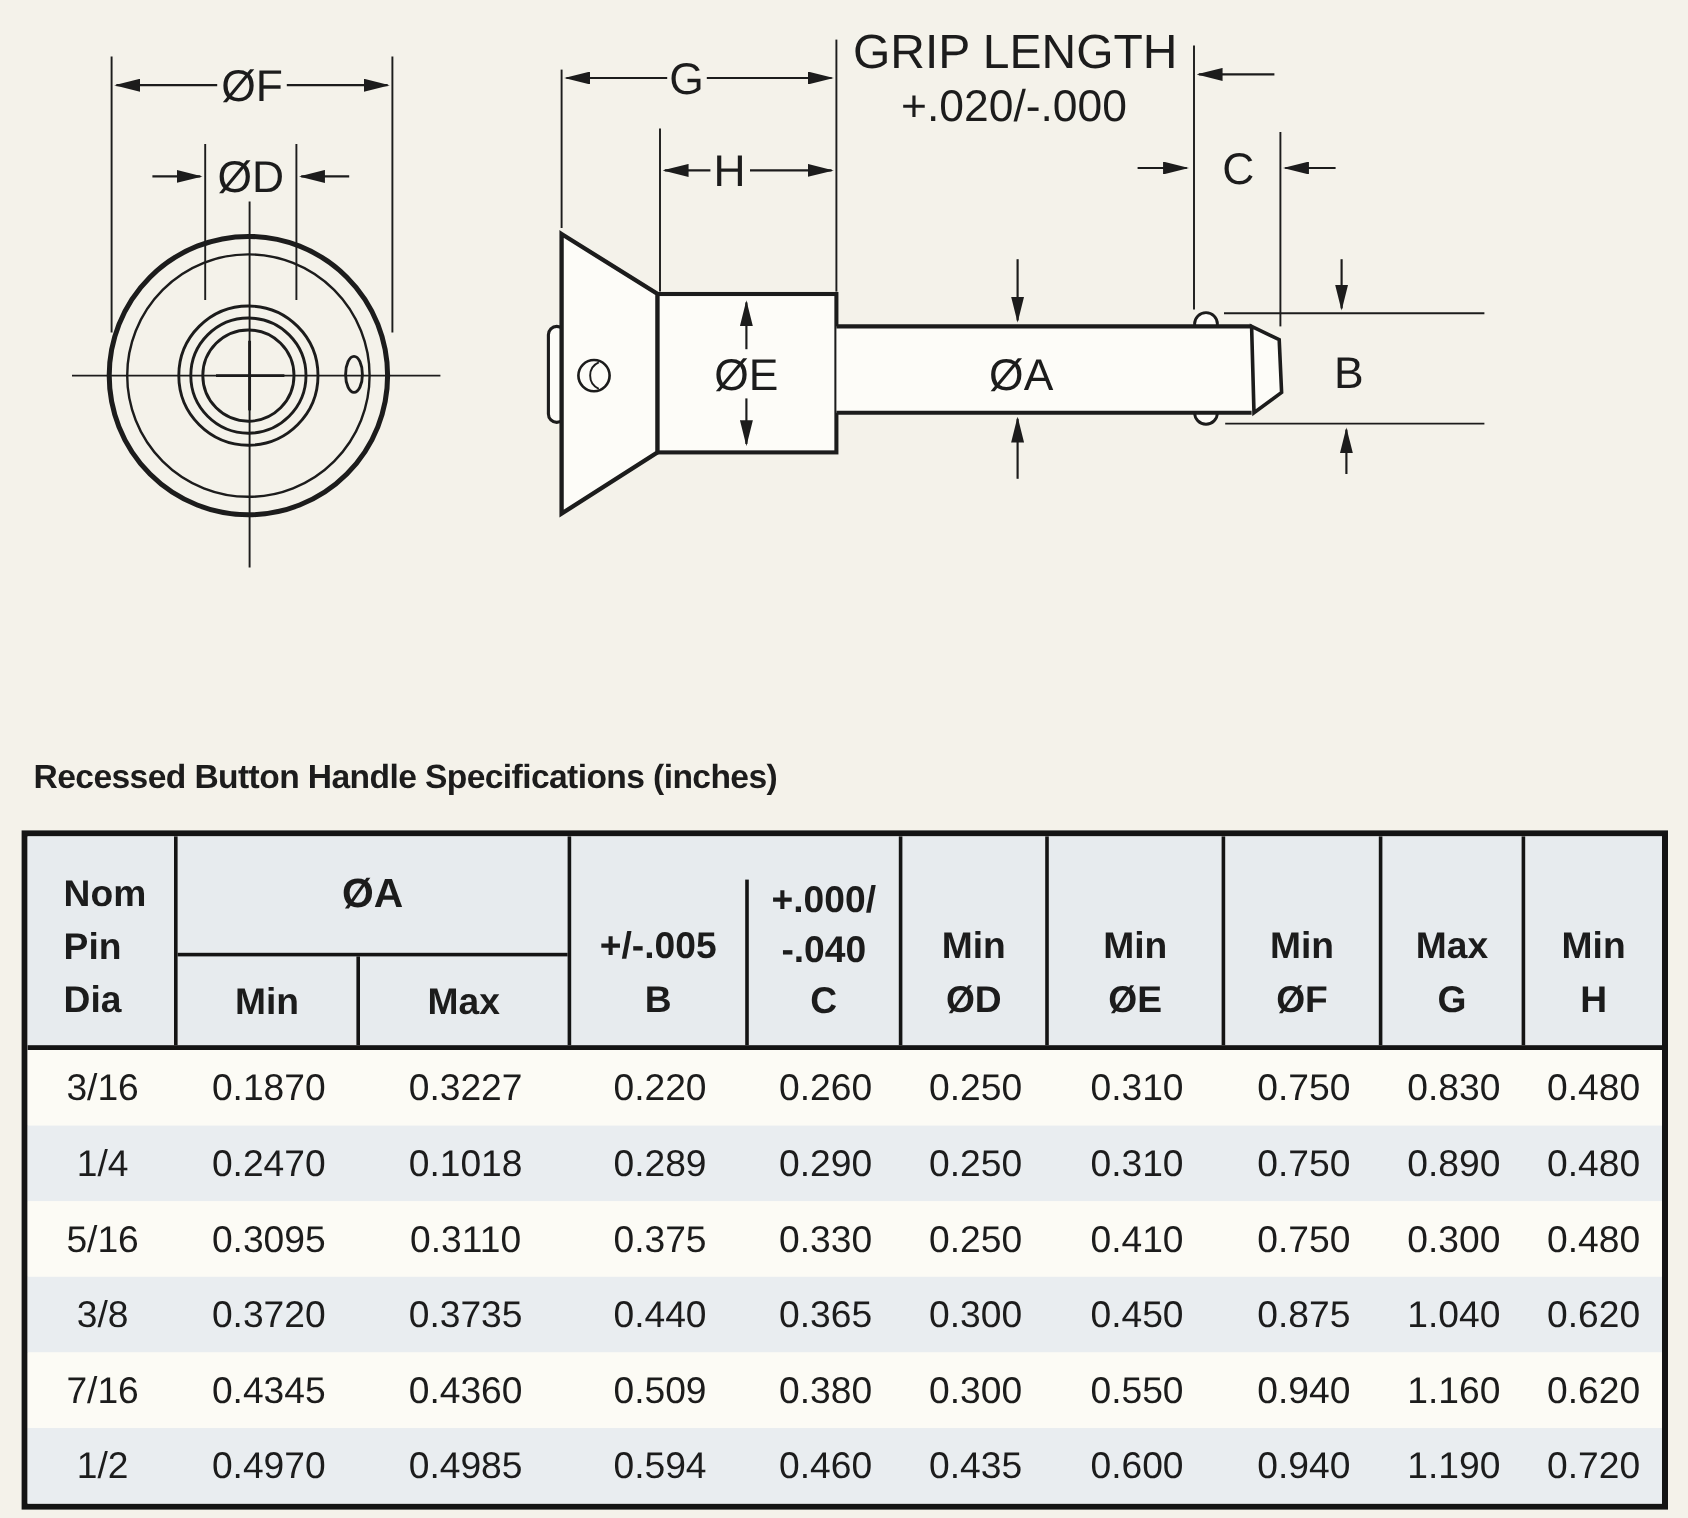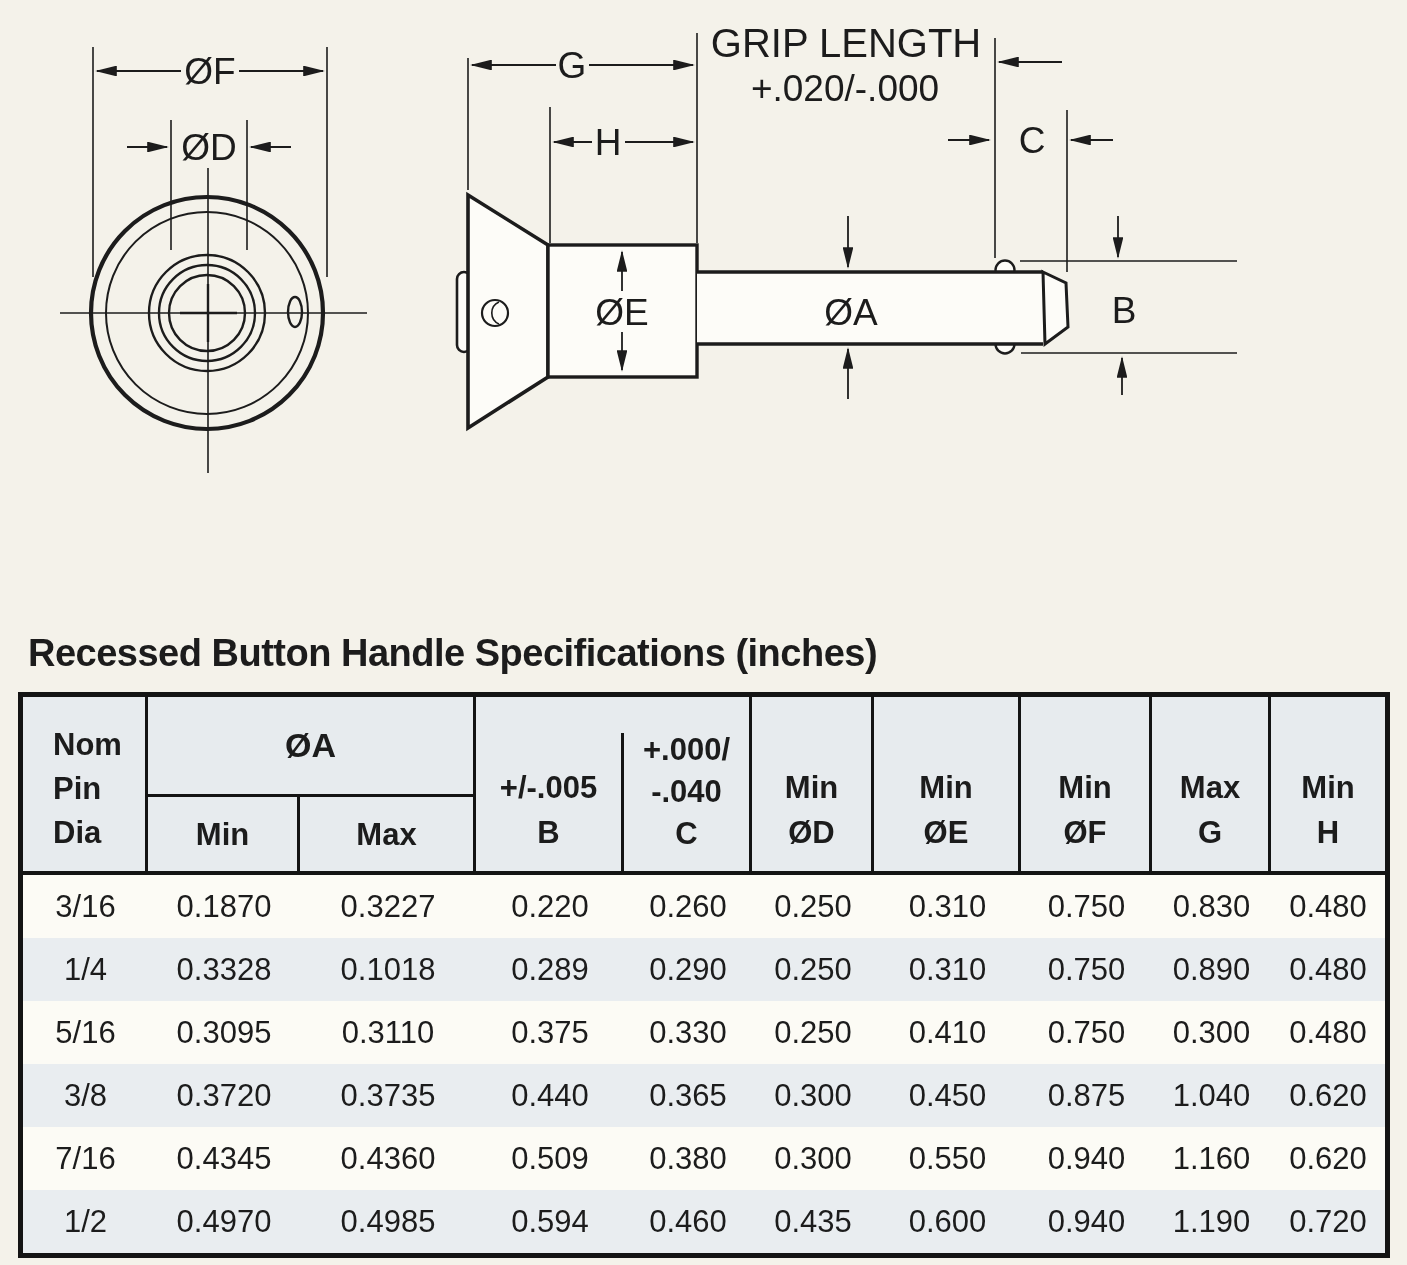--- a/index.html
+++ b/index.html
@@ -10,21 +10,21 @@
     color:#1c1c1c;
     position:relative;
     overflow:hidden;
   }
   #stage{position:absolute;inset:0;}
   
   #drawing{position:absolute;left:0;top:0;width:1407px;height:625px;}
   
   .tbl-title{
     position:absolute;left:28px;top:632px;
-    font-size:38px;font-weight:bold;letter-spacing:-0.5px;
+    font-size:28px;font-weight:bold;letter-spacing:-0.5px;
   }
   
   .spec-table{
     position:absolute;left:18px;top:692px;
     width:1372px;height:566px;
     border:5px solid #141414;
     box-sizing:border-box;
     background:#fbfaf4;
     display:flex;flex-direction:column;
   }
@@ -235,21 +235,21 @@
           <div class="dcell d-c3">0.220</div>
           <div class="dcell d-c4">0.260</div>
           <div class="dcell d-c5">0.250</div>
           <div class="dcell d-c6">0.310</div>
           <div class="dcell d-c7">0.750</div>
           <div class="dcell d-c8">0.830</div>
           <div class="dcell d-c9">0.480</div>
         </div>
         <div class="trow">
           <div class="dcell d-c0">1/4</div>
-          <div class="dcell d-c1">0.3328</div>
+          <div class="dcell d-c1">0.2470</div>
           <div class="dcell d-c2">0.1018</div>
           <div class="dcell d-c3">0.289</div>
           <div class="dcell d-c4">0.290</div>
           <div class="dcell d-c5">0.250</div>
           <div class="dcell d-c6">0.310</div>
           <div class="dcell d-c7">0.750</div>
           <div class="dcell d-c8">0.890</div>
           <div class="dcell d-c9">0.480</div>
         </div>
         <div class="trow">

